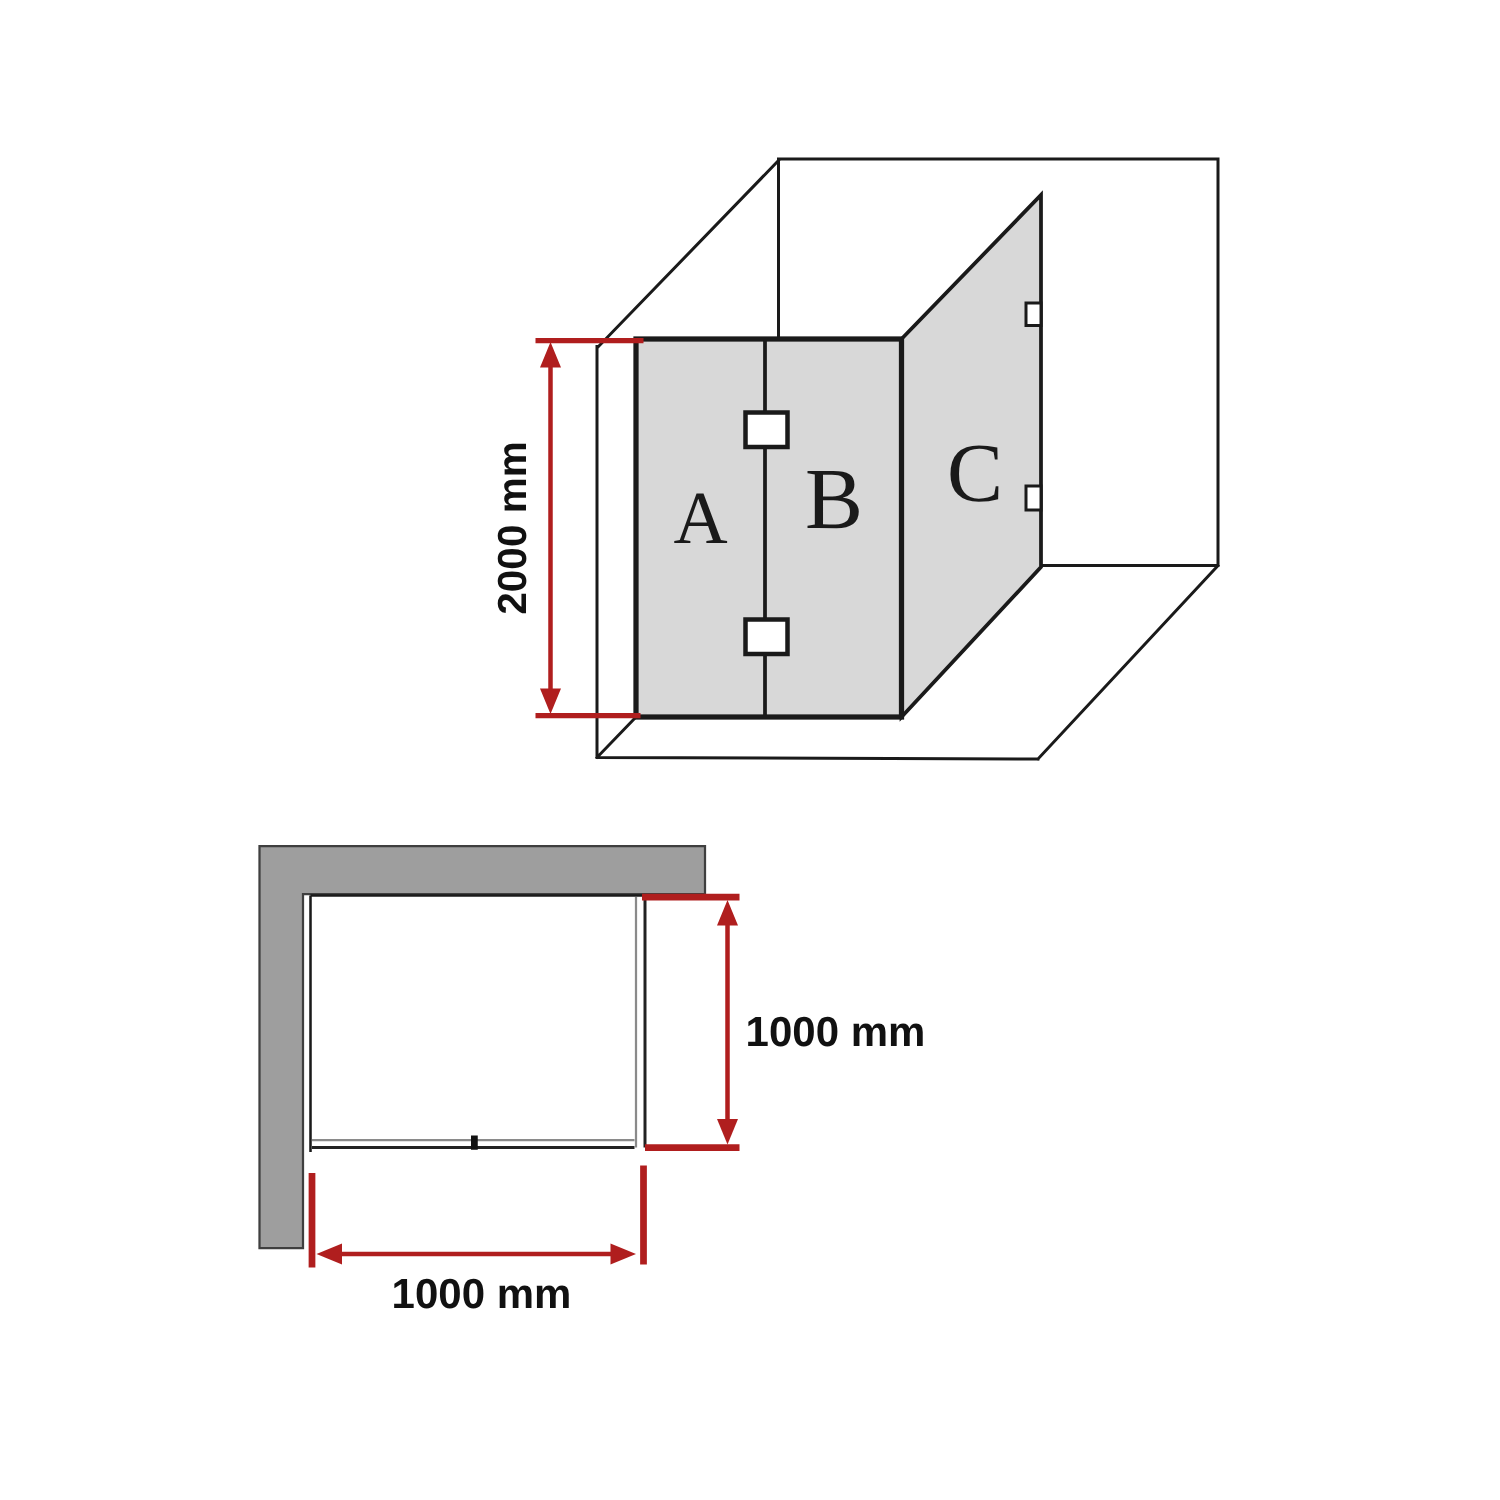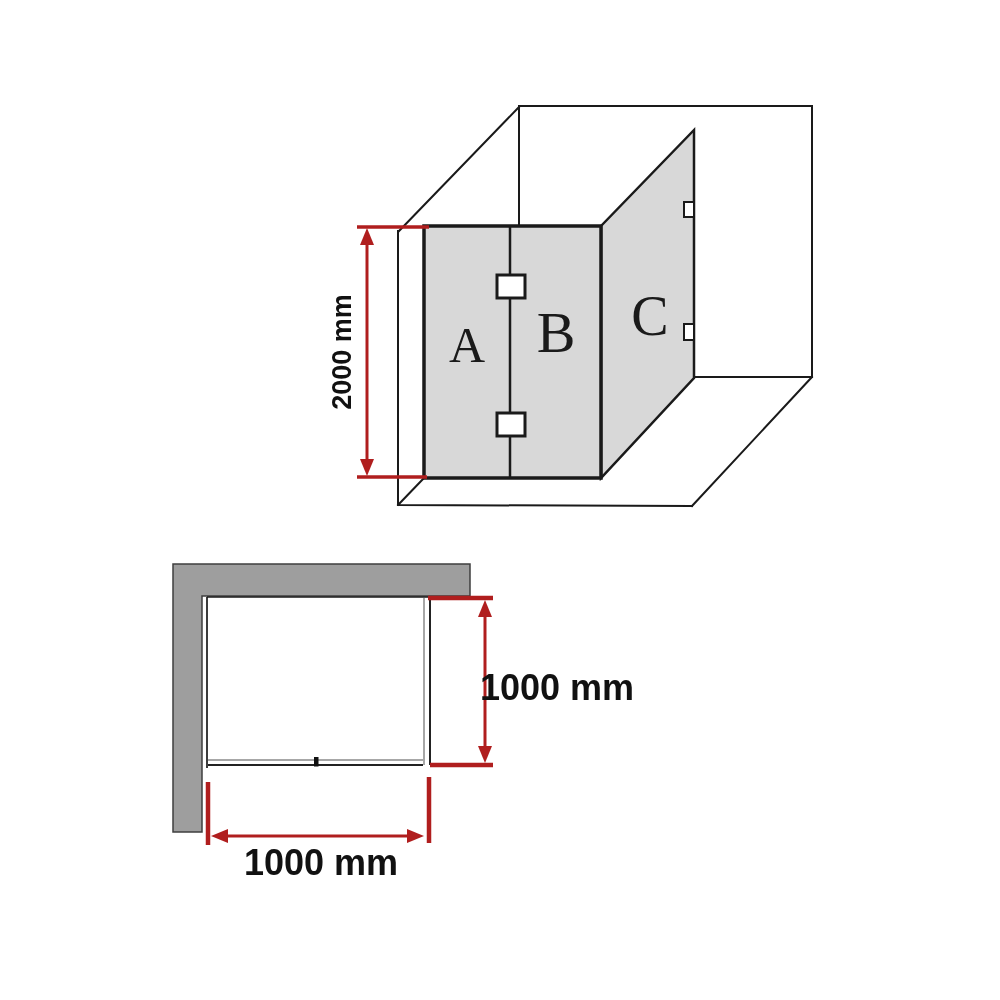--- a/index.html
+++ b/index.html
@@ -8,21 +8,21 @@
     width:1000px;height:1000px;
     background:#ffffff;
     overflow:hidden;
     font-family:"Liberation Sans", sans-serif;
   }
   .canvas svg{position:absolute;left:0;top:0;}
   .dim-label{
     position:absolute;
     color:#111111;
     font-weight:bold;
-    font-size:36px;
+    font-size:28px;
     white-space:nowrap;
     transform:translate(-50%,-50%);
     font-family:"Liberation Sans", sans-serif;
   }
   .dim-label.vertical{
     transform:translate(-50%,-50%) rotate(-90deg);
     font-size:27px;
   }
   .panel-letter{
     position:absolute;

